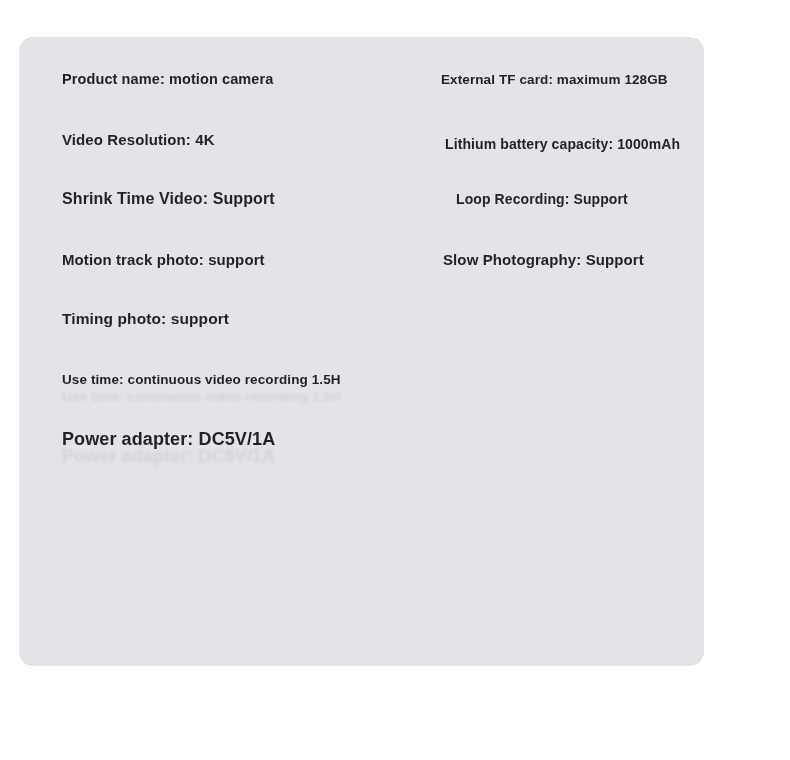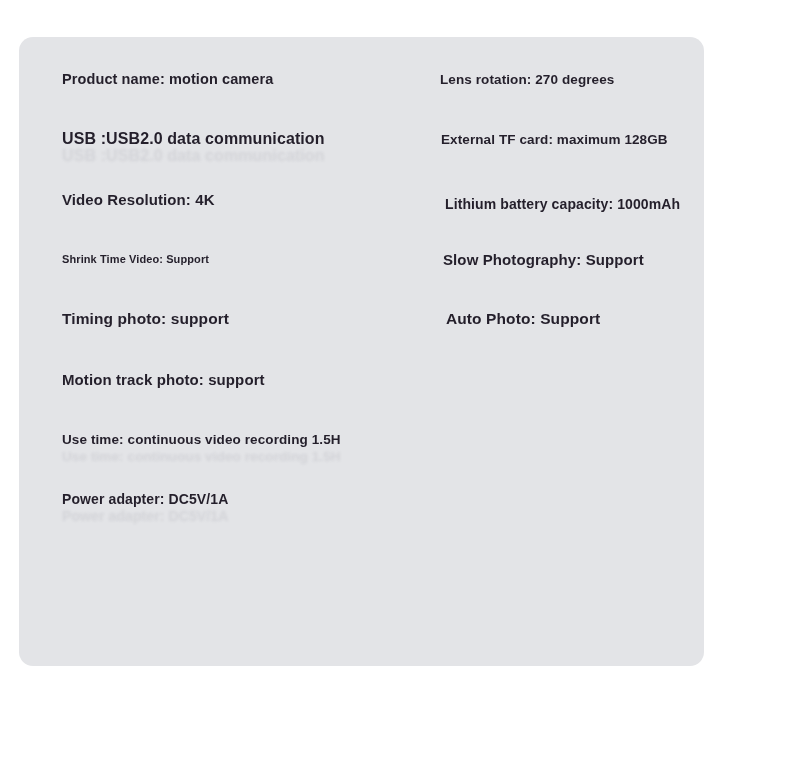--- a/index.html
+++ b/index.html
@@ -38,29 +38,29 @@
     display: flex;
     align-items: center;
   }
   .spec-text {
     font-weight: 700;
     color: #241f2b;
     white-space: nowrap;
     letter-spacing: 0.1px;
   }
   
-  .fs13  { font-size: 11px; }
+  .fs13  { font-size: 16px; }
   .fs135 { font-size: 13.5px; }
   .fs14  { font-size: 14px; }
   .fs145 { font-size: 14.5px; }
   .fs15  { font-size: 15px; }
   .fs155 { font-size: 15.5px; }
   .fs16  { font-size: 16px; }
   .fs18  { font-size: 18px; }
-  .fs19  { font-size: 14px; }
+  .fs19  { font-size: 18px; }
   
   .m1  { margin-left: 1px; }
   .m3  { margin-left: 3px; }
   .m5  { margin-left: 5px; margin-top: 10px; }
   .m6  { margin-left: 6px; }
   .m9  { margin-left: 3px; }
   .m16 { margin-left: 16px; }
   
   .smudge {
     text-shadow: 0 17px 3px rgba(110, 110, 125, 0.14);
@@ -70,54 +70,48 @@
 <body>
 
 <div class="viewport">
   <div class="spec-card">
 
     <div class="col col-left">
       <div class="cell">
         <span class="spec-text fs145">Product name: motion camera</span>
       </div>
       <div class="cell">
-        <span class="spec-text fs16 smudge">USB :USB2.0 data communication</span>
-      </div>
-      <div class="cell">
         <span class="spec-text fs15">Video Resolution: 4K</span>
       </div>
       <div class="cell">
         <span class="spec-text fs13">Shrink Time Video: Support</span>
       </div>
       <div class="cell">
-        <span class="spec-text fs155">Timing photo: support</span>
+        <span class="spec-text fs15">Motion track photo: support</span>
       </div>
       <div class="cell">
-        <span class="spec-text fs15">Motion track photo: support</span>
+        <span class="spec-text fs155">Timing photo: support</span>
       </div>
       <div class="cell">
         <span class="spec-text fs135 smudge">Use time: continuous video recording 1.5H</span>
       </div>
       <div class="cell">
         <span class="spec-text fs19 smudge">Power adapter: DC5V/1A</span>
       </div>
     </div>
 
     <div class="col col-right">
       <div class="cell">
-        <span class="spec-text fs135">Lens rotation: 270 degrees</span>
-      </div>
-      <div class="cell">
         <span class="spec-text fs135 m1">External TF card: maximum 128GB</span>
       </div>
       <div class="cell">
         <span class="spec-text fs14 m5">Lithium battery capacity: 1000mAh</span>
       </div>
       <div class="cell">
-        <span class="spec-text fs15 m9">Slow Photography: Support</span>
+        <span class="spec-text fs14 m16">Loop Recording: Support</span>
       </div>
       <div class="cell">
-        <span class="spec-text fs155 m6">Auto Photo: Support</span>
+        <span class="spec-text fs15 m9">Slow Photography: Support</span>
       </div>
     </div>
 
   </div>
 </div>
 
 </body></html>

